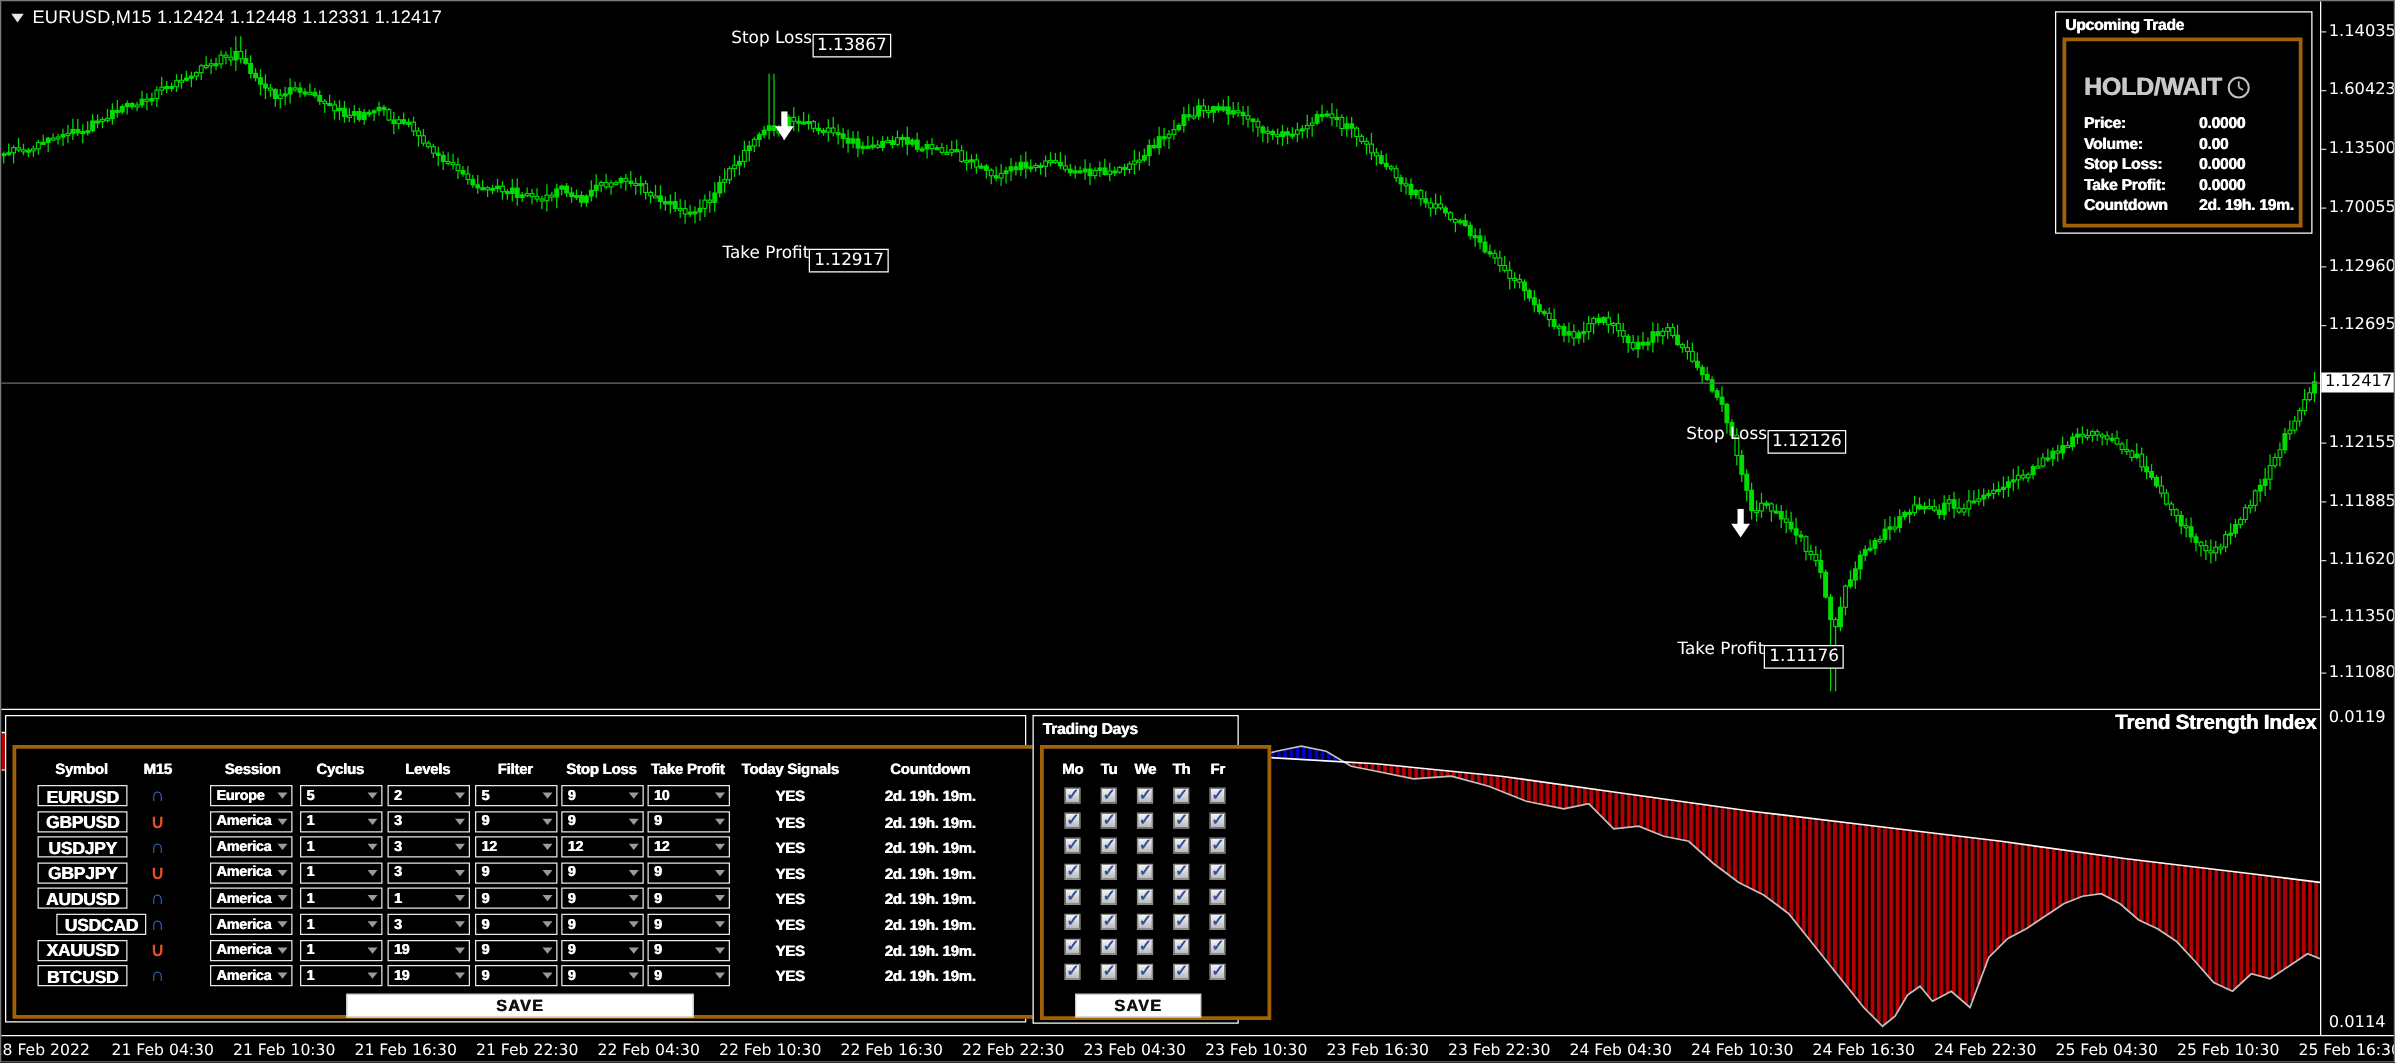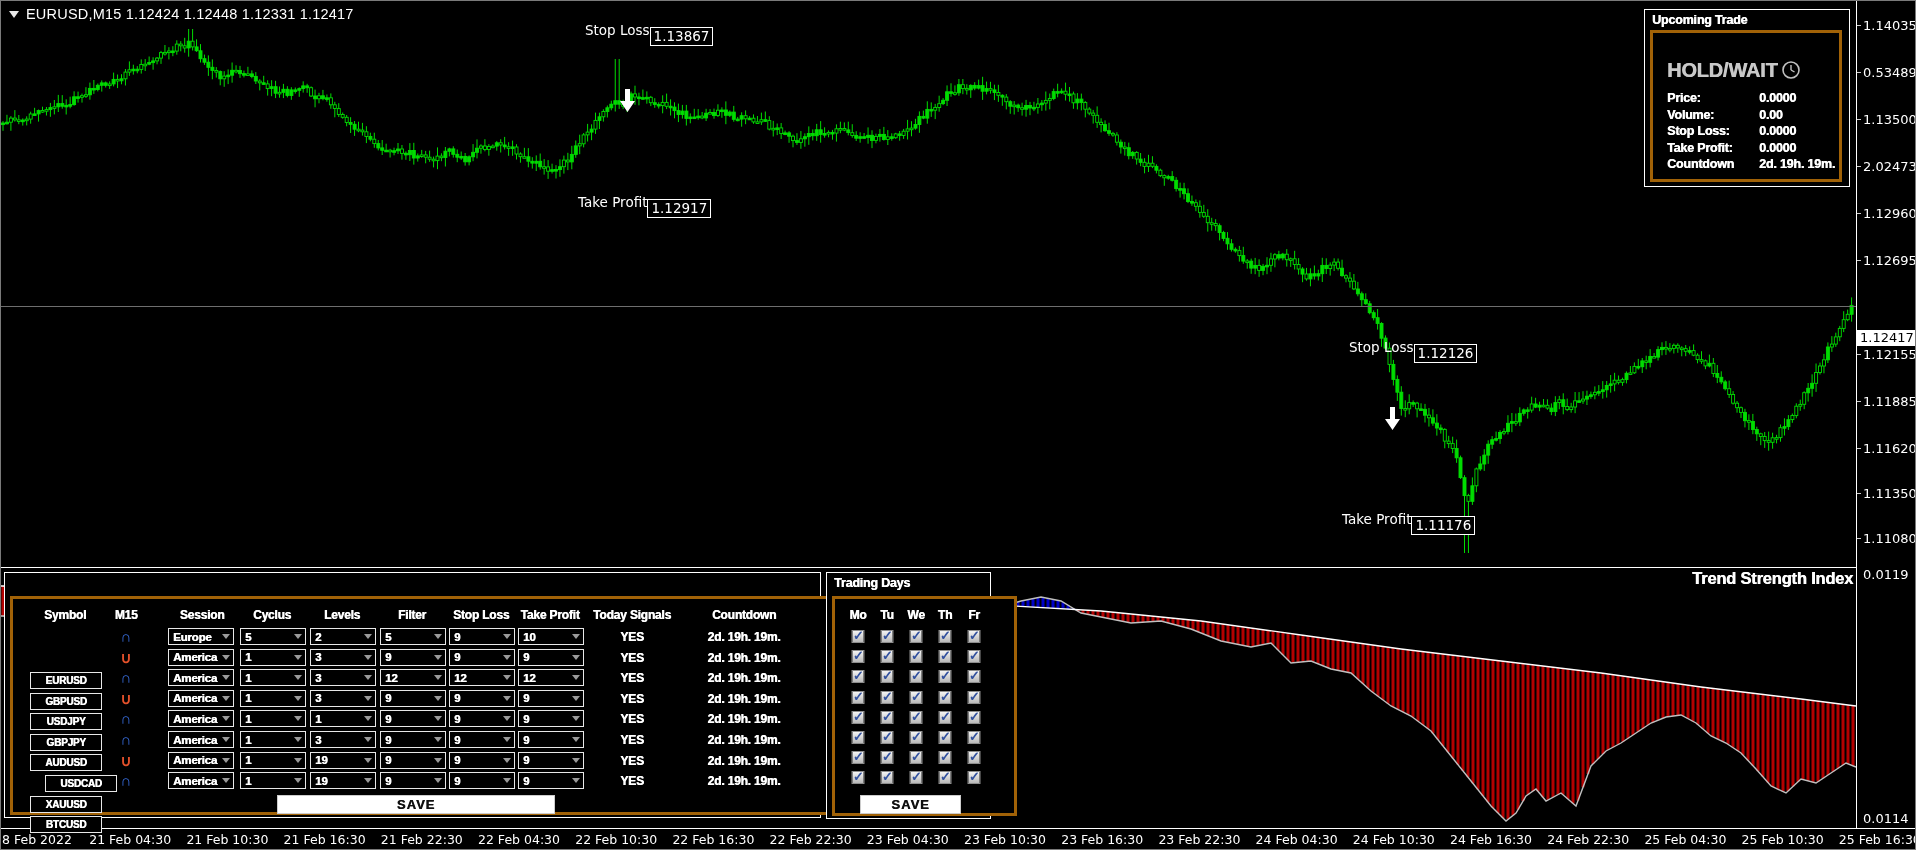--- a/index.html
+++ b/index.html
@@ -25,22 +25,22 @@
   .panel .ptitle{color:#fff;font-weight:bold;font-size:12.5px;letter-spacing:-0.2px;text-shadow:0.5px 0 0 #fff;padding:3px 0 0 7px;}
   .inner-box{position:absolute;border:3px solid #a16207;background:#000;box-sizing:border-box;}
   .heavy{font-weight:bold;text-shadow:0.5px 0 0 currentColor;letter-spacing:-0.2px;}
   
   .ut-row{position:absolute;left:14px;color:#fff;font-size:12.5px;width:170px;}
   .ut-row .val{position:absolute;left:92px;}
   .holdwait{position:absolute;left:14px;top:26px;color:#c8c8c8;font-size:20px;}
   .clock{position:absolute;left:128px;top:27px;}
   
   .hdr{position:absolute;transform:translateX(-50%);color:#fff;font-size:12px;white-space:nowrap;}
-  .symbox{position:absolute;border:1px solid #e8e8e8;background:#000;color:#fff;font-size:10px;
-          display:flex;align-items:center;justify-content:center;box-sizing:border-box;margin-top:44px;}
+  .symbox{position:absolute;border:1px solid #e8e8e8;background:#000;color:#fff;font-size:14px;
+          display:flex;align-items:center;justify-content:center;box-sizing:border-box;}
   .dirico{position:absolute;transform:translateX(-50%);font-size:15px;font-weight:bold;line-height:17px;}
   .dd{position:absolute;border:1px solid #e8e8e8;background:#000;color:#fff;font-size:11.5px;box-sizing:border-box;
       display:flex;align-items:center;padding-left:4px;cursor:default;}
   .dd .caret{position:absolute;right:3px;top:5px;width:0;height:0;border-left:4px solid transparent;border-right:4px solid transparent;border-top:5px solid #9a9a9a;}
   .celltext{position:absolute;transform:translateX(-50%);color:#fff;font-size:12px;white-space:nowrap;}
   .savebtn{position:absolute;background:#fff;color:#111;display:flex;align-items:center;justify-content:center;
            font-size:13px;font-weight:bold;text-shadow:0.5px 0 0 #111;letter-spacing:1px;border:1px solid #ccc;box-sizing:border-box;cursor:pointer;}
   
   .cb{position:absolute;width:13px;height:13px;transform:translateX(-50%);background:linear-gradient(#f4f4f4,#b9b9b9);
       border:1px solid #8d8d8d;box-sizing:border-box;}
@@ -1375,40 +1375,40 @@
   </div>
 
   <div class="cur-price-line" id="cur-price-line" style="top: 305px;"></div>
   <div class="hdivider" style="top:566px;width:1855px;"></div>
   <div class="hdivider" style="top:827px;"></div>
   <div class="vline"></div>
   <div id="price-axis">
       <div class="axis-tick" style="top: 24px;"></div>
       <div class="axis-label" style="top: 24px;">1.14035</div>
       <div class="axis-tick" style="top: 71px;"></div>
-      <div class="axis-label" style="top: 71px;">0.53489</div>
+      <div class="axis-label" style="top: 71px;">1.60423</div>
       <div class="axis-tick" style="top: 118px;"></div>
       <div class="axis-label" style="top: 118px;">1.13500</div>
       <div class="axis-tick" style="top: 165px;"></div>
-      <div class="axis-label" style="top: 165px;">2.02473</div>
+      <div class="axis-label" style="top: 165px;">1.70055</div>
       <div class="axis-tick" style="top: 212px;"></div>
       <div class="axis-label" style="top: 212px;">1.12960</div>
       <div class="axis-tick" style="top: 259px;"></div>
       <div class="axis-label" style="top: 259px;">1.12695</div>
       <div class="axis-tick" style="top: 353px;"></div>
       <div class="axis-label" style="top: 353px;">1.12155</div>
       <div class="axis-tick" style="top: 400px;"></div>
       <div class="axis-label" style="top: 400px;">1.11885</div>
       <div class="axis-tick" style="top: 447px;"></div>
       <div class="axis-label" style="top: 447px;">1.11620</div>
       <div class="axis-tick" style="top: 492px;"></div>
       <div class="axis-label" style="top: 492px;">1.11350</div>
       <div class="axis-tick" style="top: 537px;"></div>
       <div class="axis-label" style="top: 537px;">1.11080</div>
-      <div class="price-tag" style="top: 305px; margin-top: 32px;">1.12417</div>
+      <div class="price-tag" style="top: 305px;">1.12417</div>
       <div class="axis-label" style="top: 573px;">0.0119</div>
       <div class="axis-label" style="top: 817px;">0.0114</div>
     </div>
   <div id="time-axis">
       <div class="time-label" style="left: 32px;">18 Feb 2022</div>
       <div class="time-label" style="left: 129.2px;">21 Feb 04:30</div>
       <div class="time-label" style="left: 226.4px;">21 Feb 10:30</div>
       <div class="time-label" style="left: 323.6px;">21 Feb 16:30</div>
       <div class="time-label" style="left: 420.8px;">21 Feb 22:30</div>
       <div class="time-label" style="left: 518px;">22 Feb 04:30</div>

